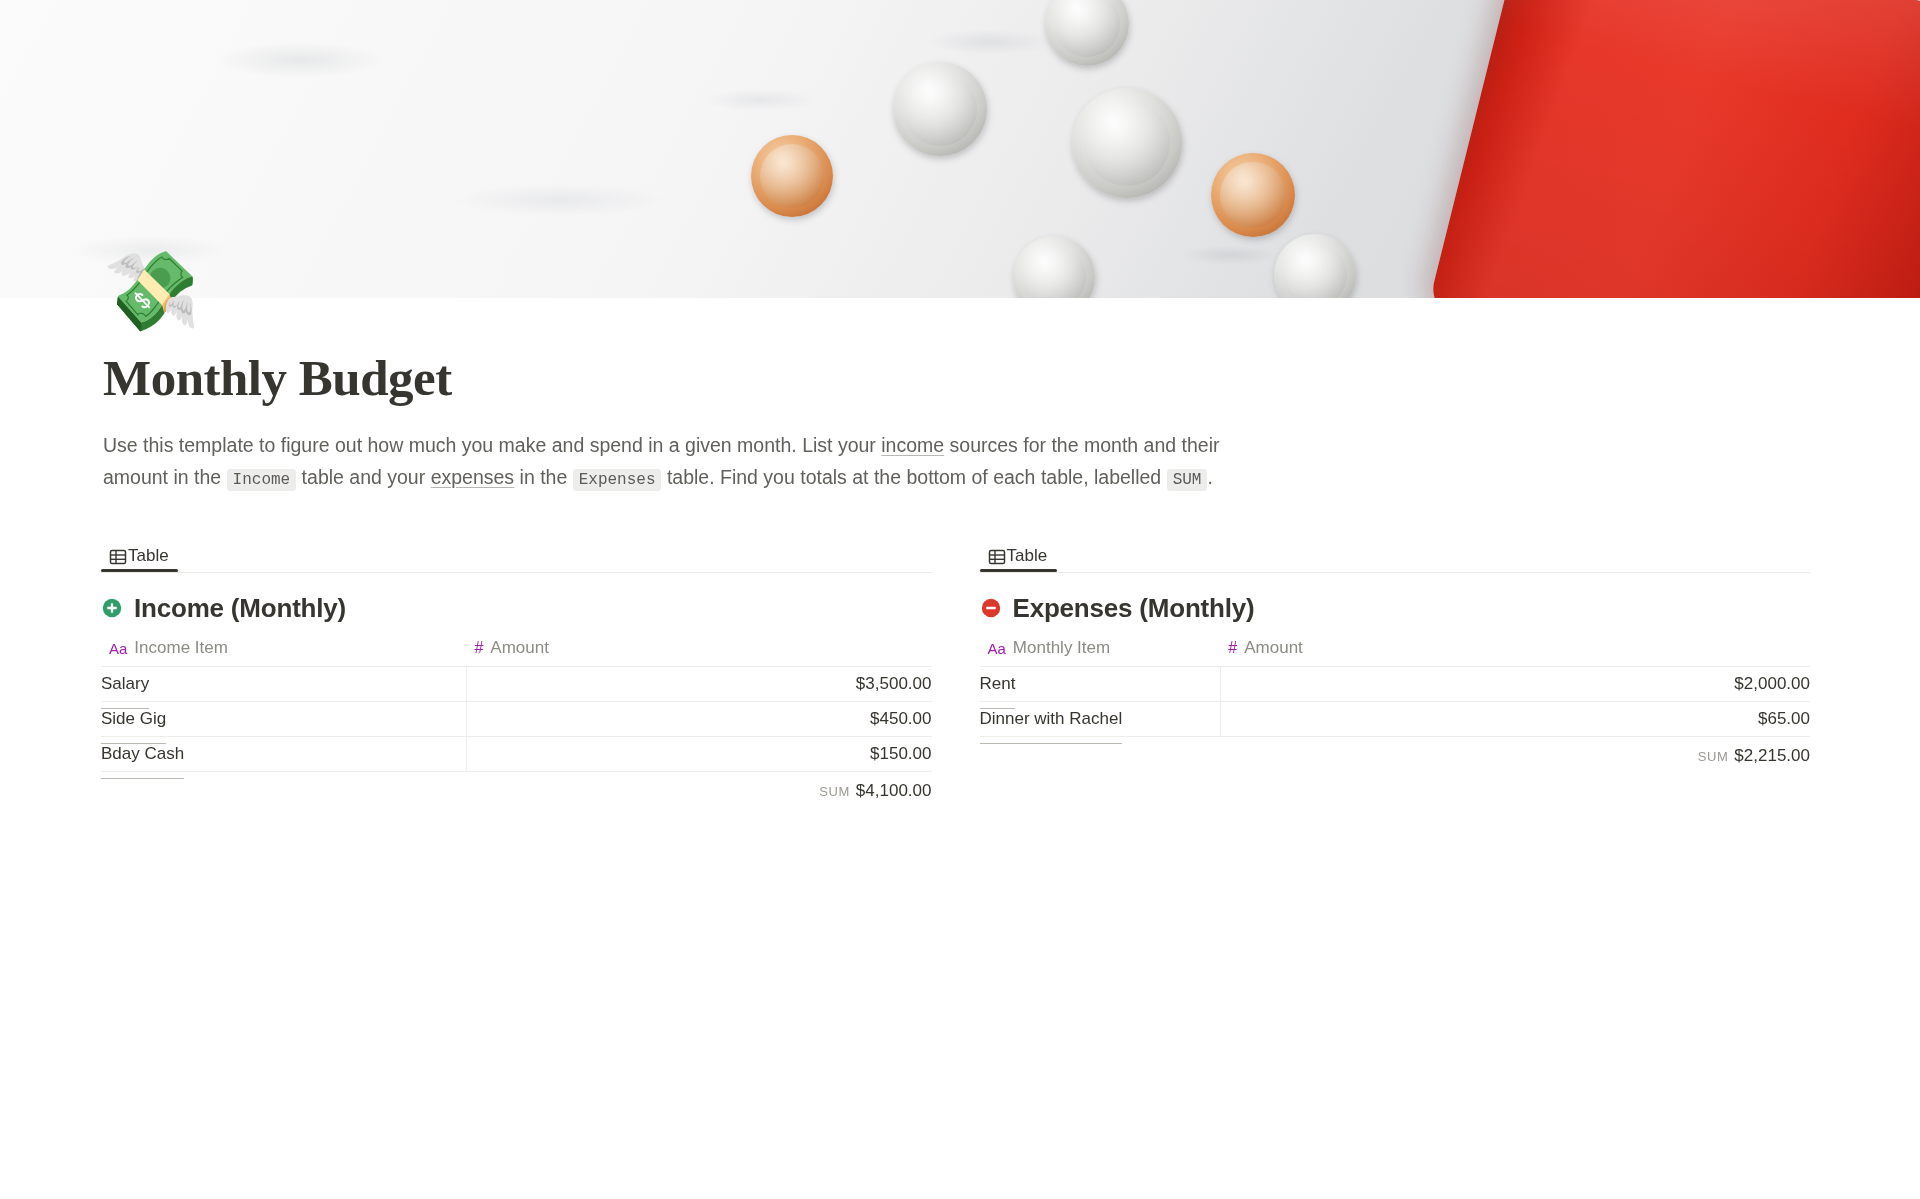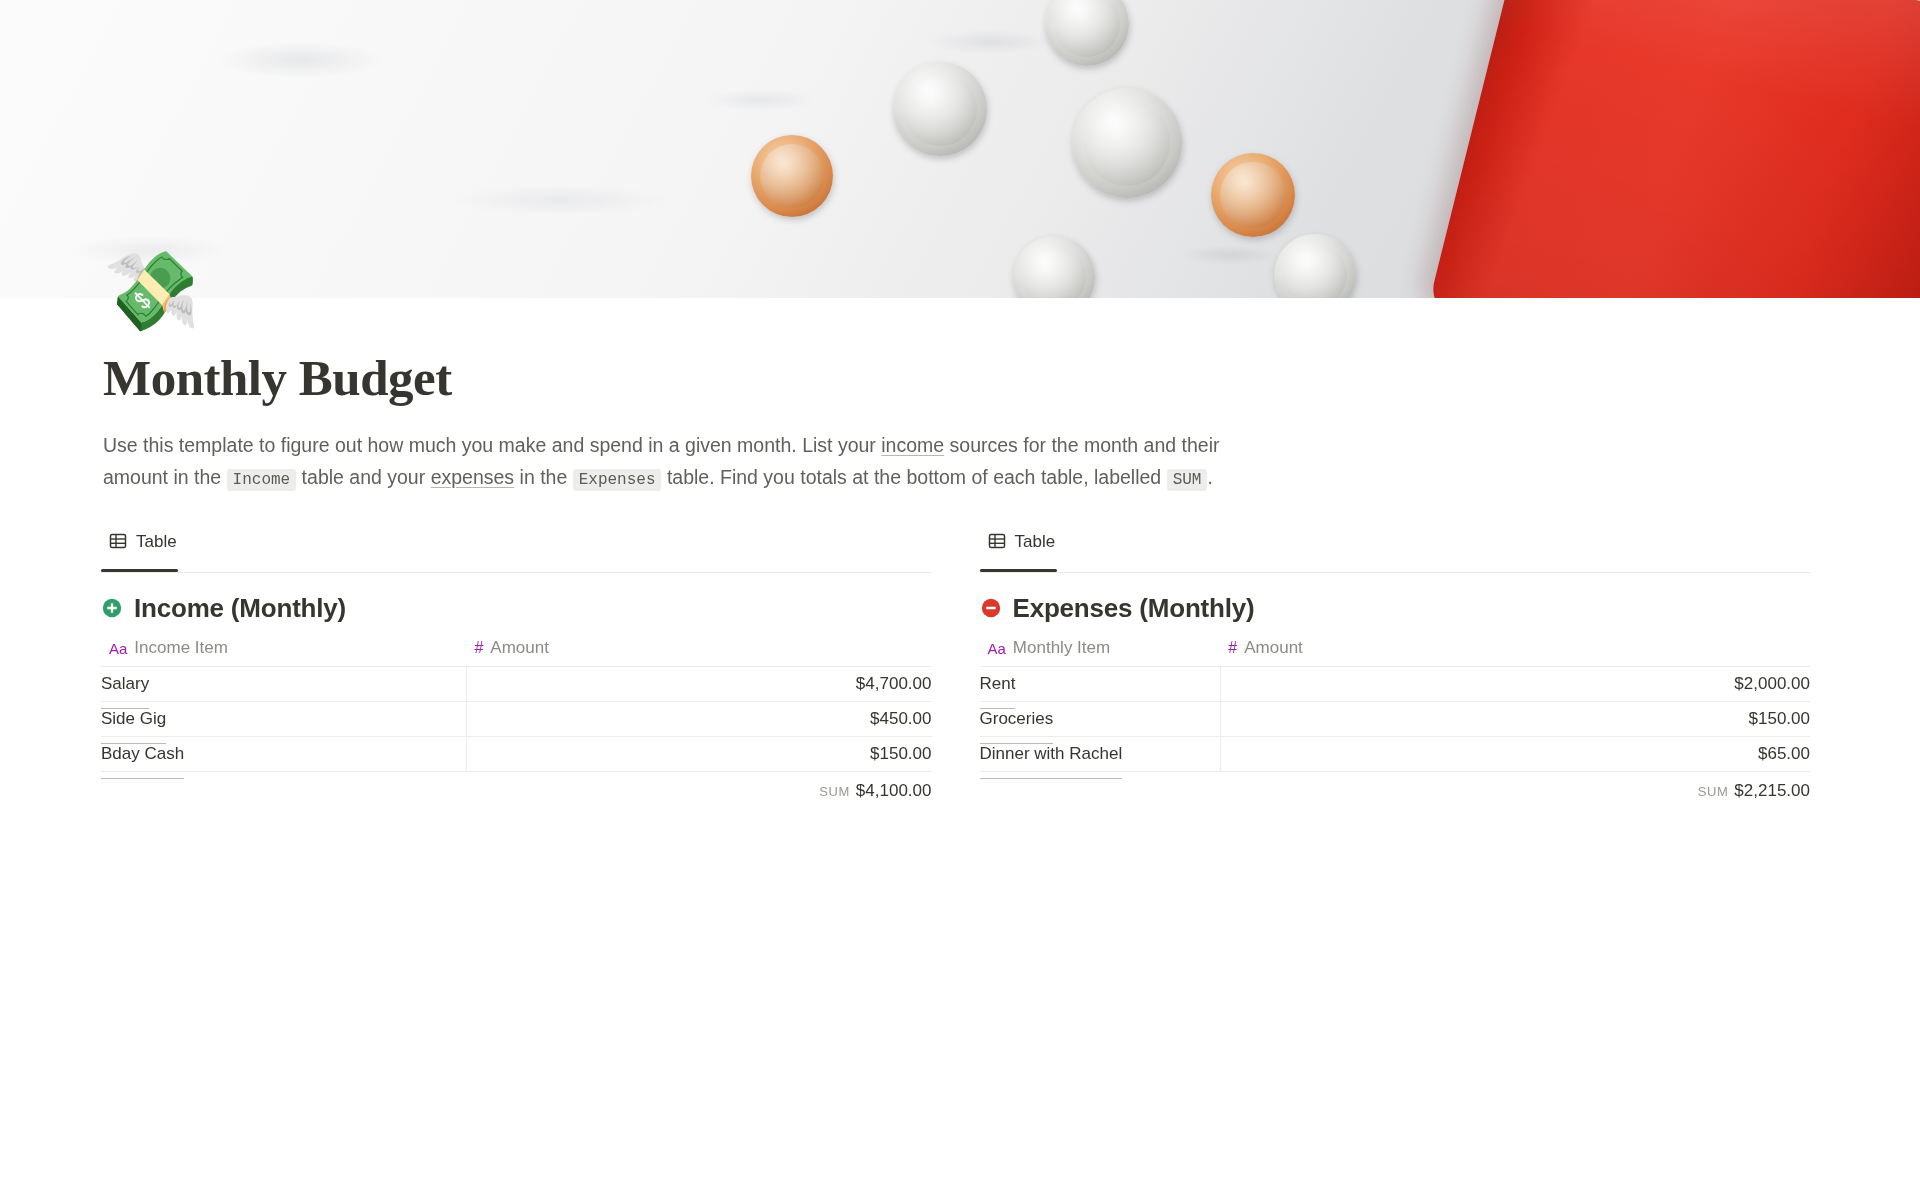--- a/index.html
+++ b/index.html
@@ -149,22 +149,22 @@
     margin-top: 38px;
   }
   .col { flex: 1 1 0; min-width: 0; }
 
   .db-tabs {
     position: relative;
     height: 40px;
   }
   .db-tab {
     display: inline-flex;
-    align-items: flex-start;
-    gap: 9px;
+    align-items: flex-end;
+    gap: 1px;
     height: 34px;
     padding: 0 8px;
     font-size: 17px;
     color: #37352f;
     cursor: pointer;
   }
   .tab-underline {
     position: absolute;
     left: 0;
     bottom: 0;
@@ -348,21 +348,21 @@
               <span class="hd">
                 <span class="typeglyph num">#</span>
                 <span>Amount</span>
               </span>
             </th>
           </tr>
         </thead>
         <tbody>
           <tr>
             <td class="cell-name"><span>Salary</span></td>
-            <td class="cell-amount">$4,700.00</td>
+            <td class="cell-amount">$3,500.00</td>
           </tr>
           <tr>
             <td class="cell-name"><span>Side Gig</span></td>
             <td class="cell-amount">$450.00</td>
           </tr>
           <tr>
             <td class="cell-name"><span>Bday Cash</span></td>
             <td class="cell-amount">$150.00</td>
           </tr>
           <tr class="sumrow">
@@ -420,24 +420,20 @@
               </span>
             </th>
           </tr>
         </thead>
         <tbody>
           <tr>
             <td class="cell-name"><span>Rent</span></td>
             <td class="cell-amount">$2,000.00</td>
           </tr>
           <tr>
-            <td class="cell-name"><span>Groceries</span></td>
-            <td class="cell-amount">$150.00</td>
-          </tr>
-          <tr>
             <td class="cell-name"><span>Dinner with Rachel</span></td>
             <td class="cell-amount">$65.00</td>
           </tr>
           <tr class="sumrow">
             <td></td>
             <td class="sumcell"><span class="sum-label">SUM</span><span>$2,215.00</span></td>
           </tr>
         </tbody>
       </table>
     </div>

